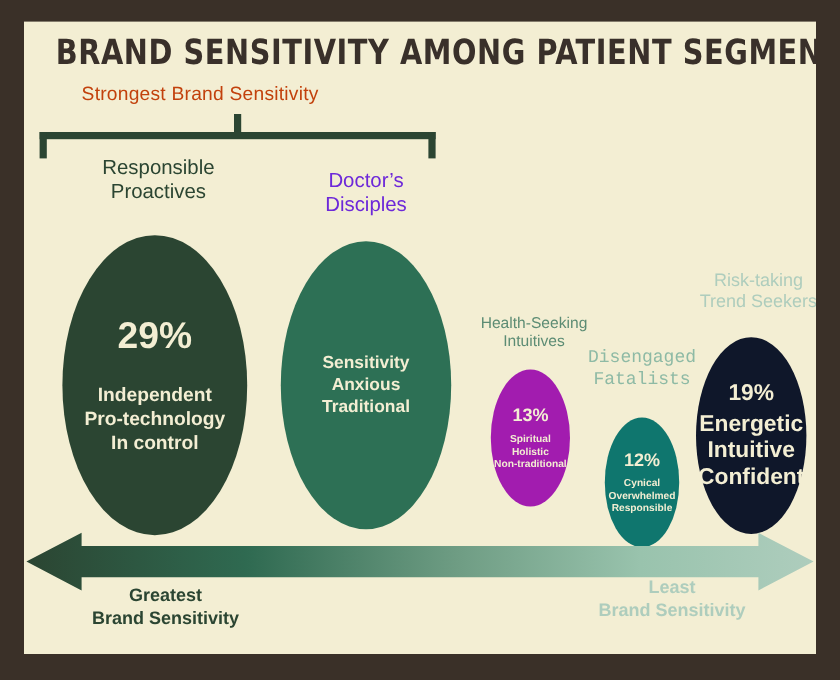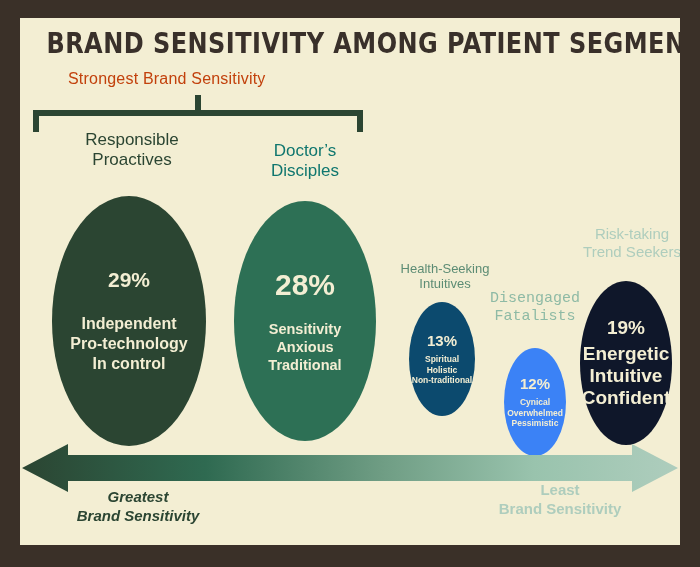--- a/index.html
+++ b/index.html
@@ -86,51 +86,50 @@
     <div class="bracket">
       <div class="stem"></div>
       <div class="hbar"></div>
       <div class="tick-l"></div>
       <div class="tick-r"></div>
     </div>
 
     <div class="seg-label" style="left:22px;top:112px;width:180px;font-size:17px;color:#2b4532;">Responsible
 Proactives</div>
     <div class="ellipse" style="left:32px;top:178px;width:154px;height:250px;background:#2b4532;">
-      <span class="pct" style="font-size:21px;margin-bottom:22px;">29%</span>
+      <span class="pct" style="font-size:31px;margin-bottom:22px;">29%</span>
       <span class="traits" style="font-size:16px;">Independent
 Pro-technology
 In control</span>
     </div>
 
-    <div class="seg-label" style="left:205px;top:123px;width:160px;font-size:17px;color:#0f766e;">Doctor’s
+    <div class="seg-label" style="left:205px;top:123px;width:160px;font-size:17px;color:#6d28d9;">Doctor’s
 Disciples</div>
     <div class="ellipse" style="left:214px;top:183px;width:142px;height:240px;background:#2d7055;">
-      <span class="pct" style="font-size:30px;margin-bottom:18px;">28%</span>
       <span class="traits" style="font-size:14.5px;">Sensitivity
 Anxious
 Traditional</span>
     </div>
 
     <div class="seg-label" style="left:350px;top:243px;width:150px;font-size:13px;color:#5c8c74;">Health-Seeking
 Intuitives</div>
-    <div class="ellipse" style="left:389px;top:284px;width:66px;height:114px;background:#0c4a6e;">
+    <div class="ellipse" style="left:389px;top:290px;width:66px;height:114px;background:#a21caf;">
       <span class="pct" style="font-size:15px;margin-bottom:5px;">13%</span>
       <span class="traits" style="font-size:8.5px;">Spiritual
 Holistic
 Non-traditional</span>
     </div>
 
     <div class="seg-label" style="left:445px;top:272px;width:140px;font-size:15px;color:#8ebaa5;font-family:Liberation Mono, monospace;">Disengaged
 Fatalists</div>
-    <div class="ellipse" style="left:484px;top:330px;width:62px;height:108px;background:#3b82f6;align-items:center;">
+    <div class="ellipse" style="left:484px;top:330px;width:62px;height:108px;background:#0f766e;align-items:center;">
       <span class="pct" style="font-size:15px;margin-bottom:5px;">12%</span>
       <span class="traits" style="font-size:8.5px;">Cynical
 Overwhelmed
-Pessimistic</span>
+Responsible</span>
     </div>
 
     <div class="seg-label" style="left:534px;top:207px;width:156px;font-size:15px;color:#aecdbd;">Risk-taking
 Trend Seekers</div>
     <div class="ellipse" style="left:560px;top:263px;width:92px;height:164px;background:#0f172a;align-items:center;">
       <span class="pct" style="font-size:19px;margin-bottom:4px;">19%</span>
       <span class="traits" style="font-size:19px;line-height:1.15;">Energetic
 Intuitive
 Confident</span>
     </div>
@@ -143,19 +142,19 @@
             <stop offset="28%" stop-color="#2f6a51"></stop>
             <stop offset="55%" stop-color="#6f9d84"></stop>
             <stop offset="78%" stop-color="#99c3ad"></stop>
             <stop offset="100%" stop-color="#aecdbd"></stop>
           </linearGradient>
         </defs>
         <polygon points="2,30 48,6 48,17 612,17 612,6 658,30 612,54 612,43 48,43 48,54" fill="url(#arrowGrad)"></polygon>
       </svg>
     </div>
 
-    <div class="bottom-label" style="left:8px;top:470px;width:220px;color:#2b4532;font-style:italic;">Greatest
+    <div class="bottom-label" style="left:8px;top:470px;width:220px;color:#2b4532;">Greatest
 Brand Sensitivity</div>
     <div class="bottom-label" style="right:10px;top:463px;width:220px;color:#aecdbd;">Least
 Brand Sensitivity</div>
 
   </div>
 </div>
 
 </body></html>

